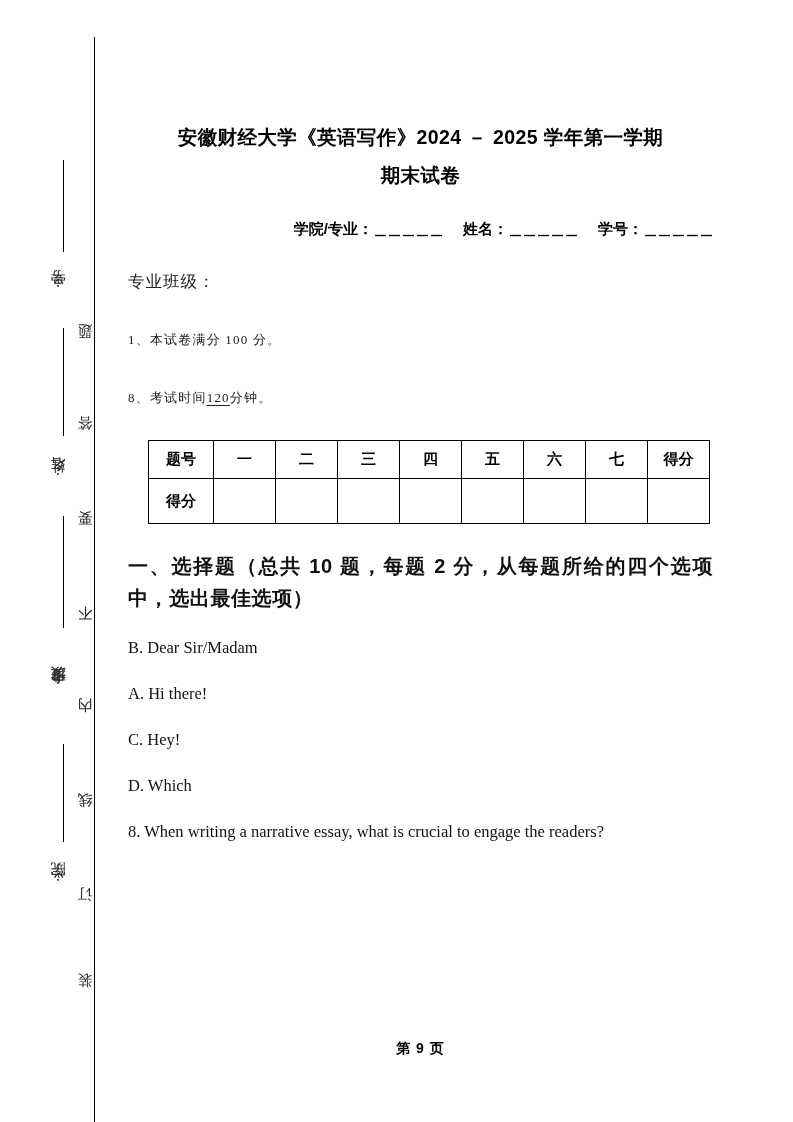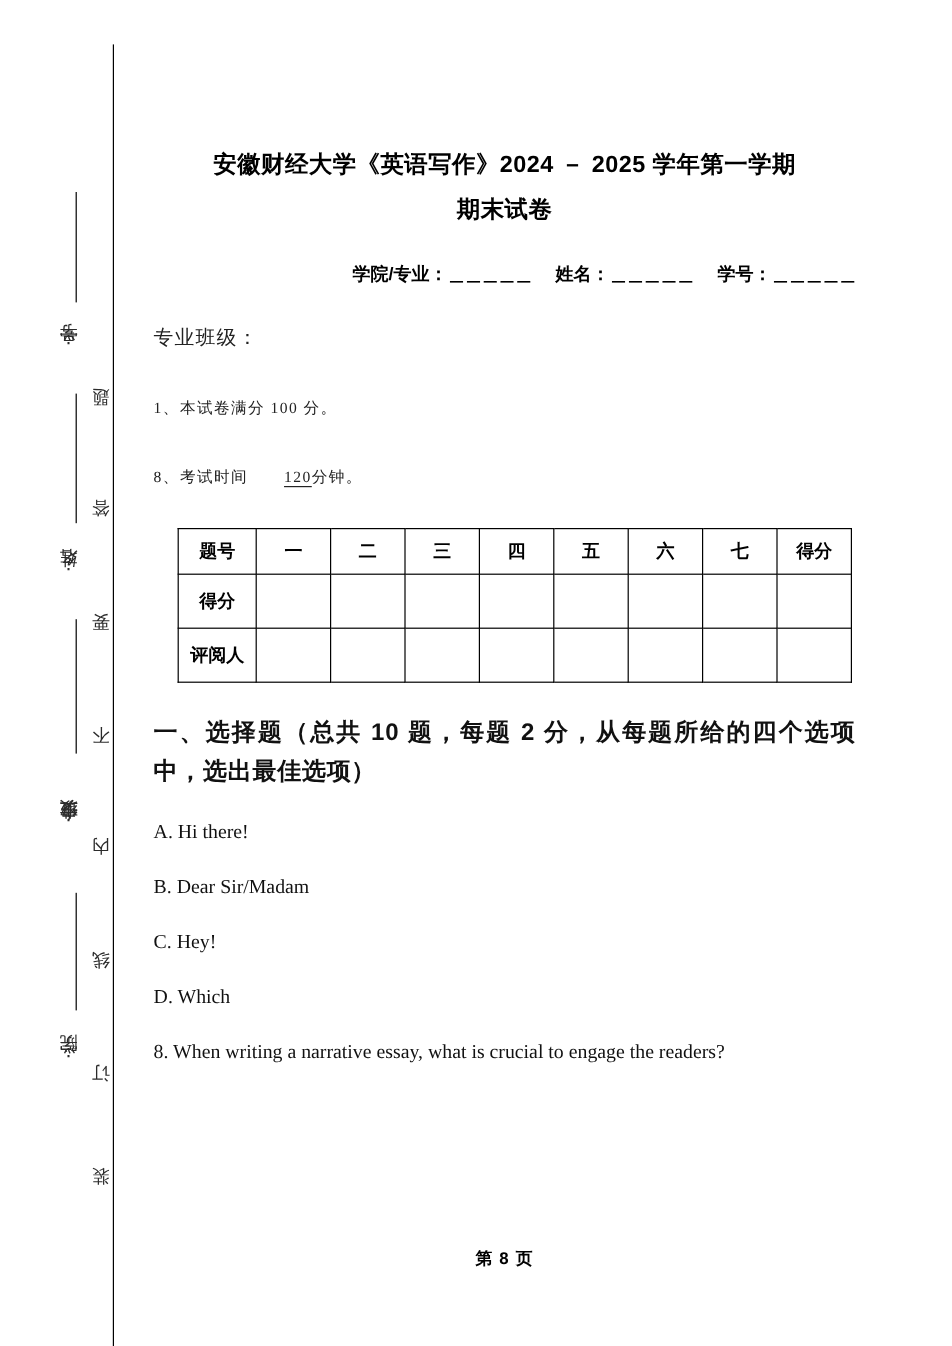--- a/index.html
+++ b/index.html
@@ -127,21 +127,20 @@
     margin: 0;
     padding-top: 30px;
     font-size: 13px;
     line-height: 28px;
     letter-spacing: 1.2px;
     color: #222222;
   }
   .uline {
     text-decoration: underline;
     text-underline-offset: 3px;
-    margin-left: 30px;
   }
 
   
   .score-table-wrap {
     padding-top: 28px;
     padding-left: 20px;
   }
   table.score-table {
     border-collapse: collapse;
     width: 562px;
@@ -268,39 +267,28 @@
           <td class="rowhead">得分</td>
           <td></td>
           <td></td>
           <td></td>
           <td></td>
           <td></td>
           <td></td>
           <td></td>
           <td></td>
         </tr>
-        <tr class="body-row">
-          <td class="rowhead">评阅人</td>
-          <td></td>
-          <td></td>
-          <td></td>
-          <td></td>
-          <td></td>
-          <td></td>
-          <td></td>
-          <td></td>
-        </tr>
       </tbody>
         </table>
     </div>
 
     <p class="section-head">一、选择题（总共 10 题，每题 2 分，从每题所给的四个选项中，选出最佳选项）</p>
 
+    <p class="option">B. Dear Sir/Madam</p>
     <p class="option">A. Hi there!</p>
-    <p class="option">B. Dear Sir/Madam</p>
     <p class="option">C. Hey!</p>
     <p class="option">D. Which</p>
 
     <p class="question">8. When writing a narrative essay, what is crucial to engage the readers?</p>
   </div>
 
-  <div class="page-footer">第 8 页</div>
+  <div class="page-footer">第 9 页</div>
 </div>
 
 </body></html>

